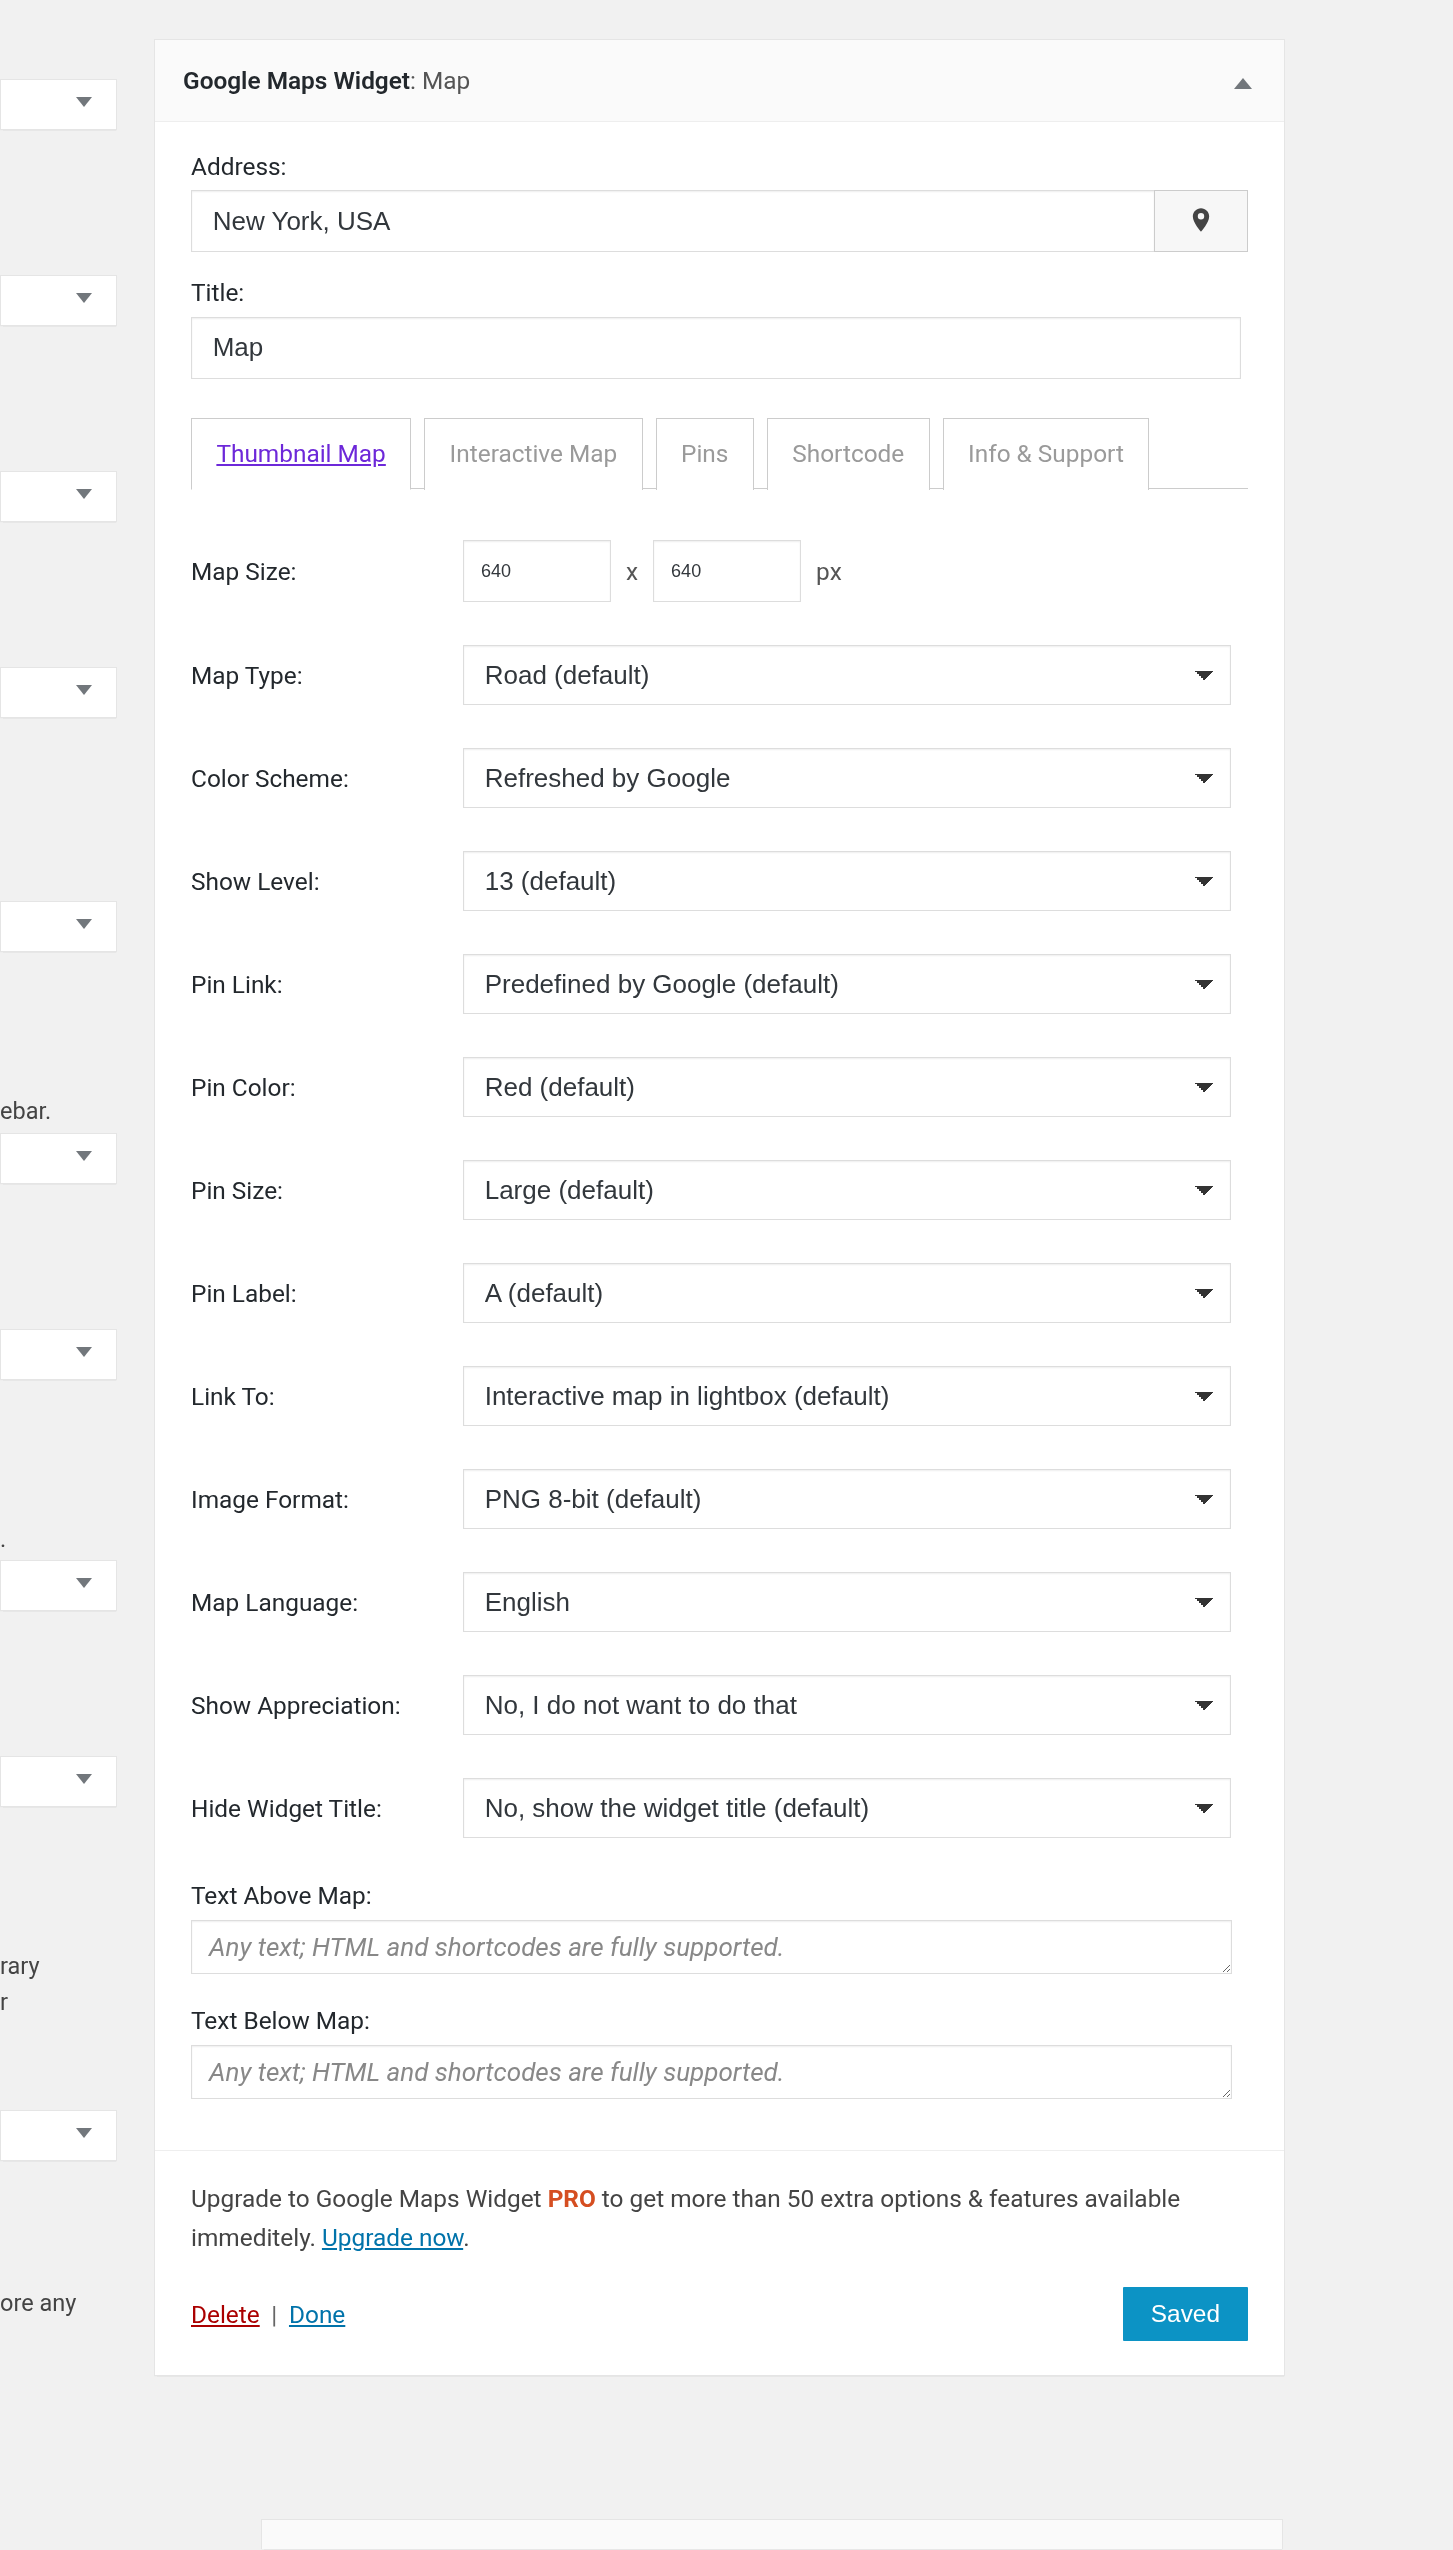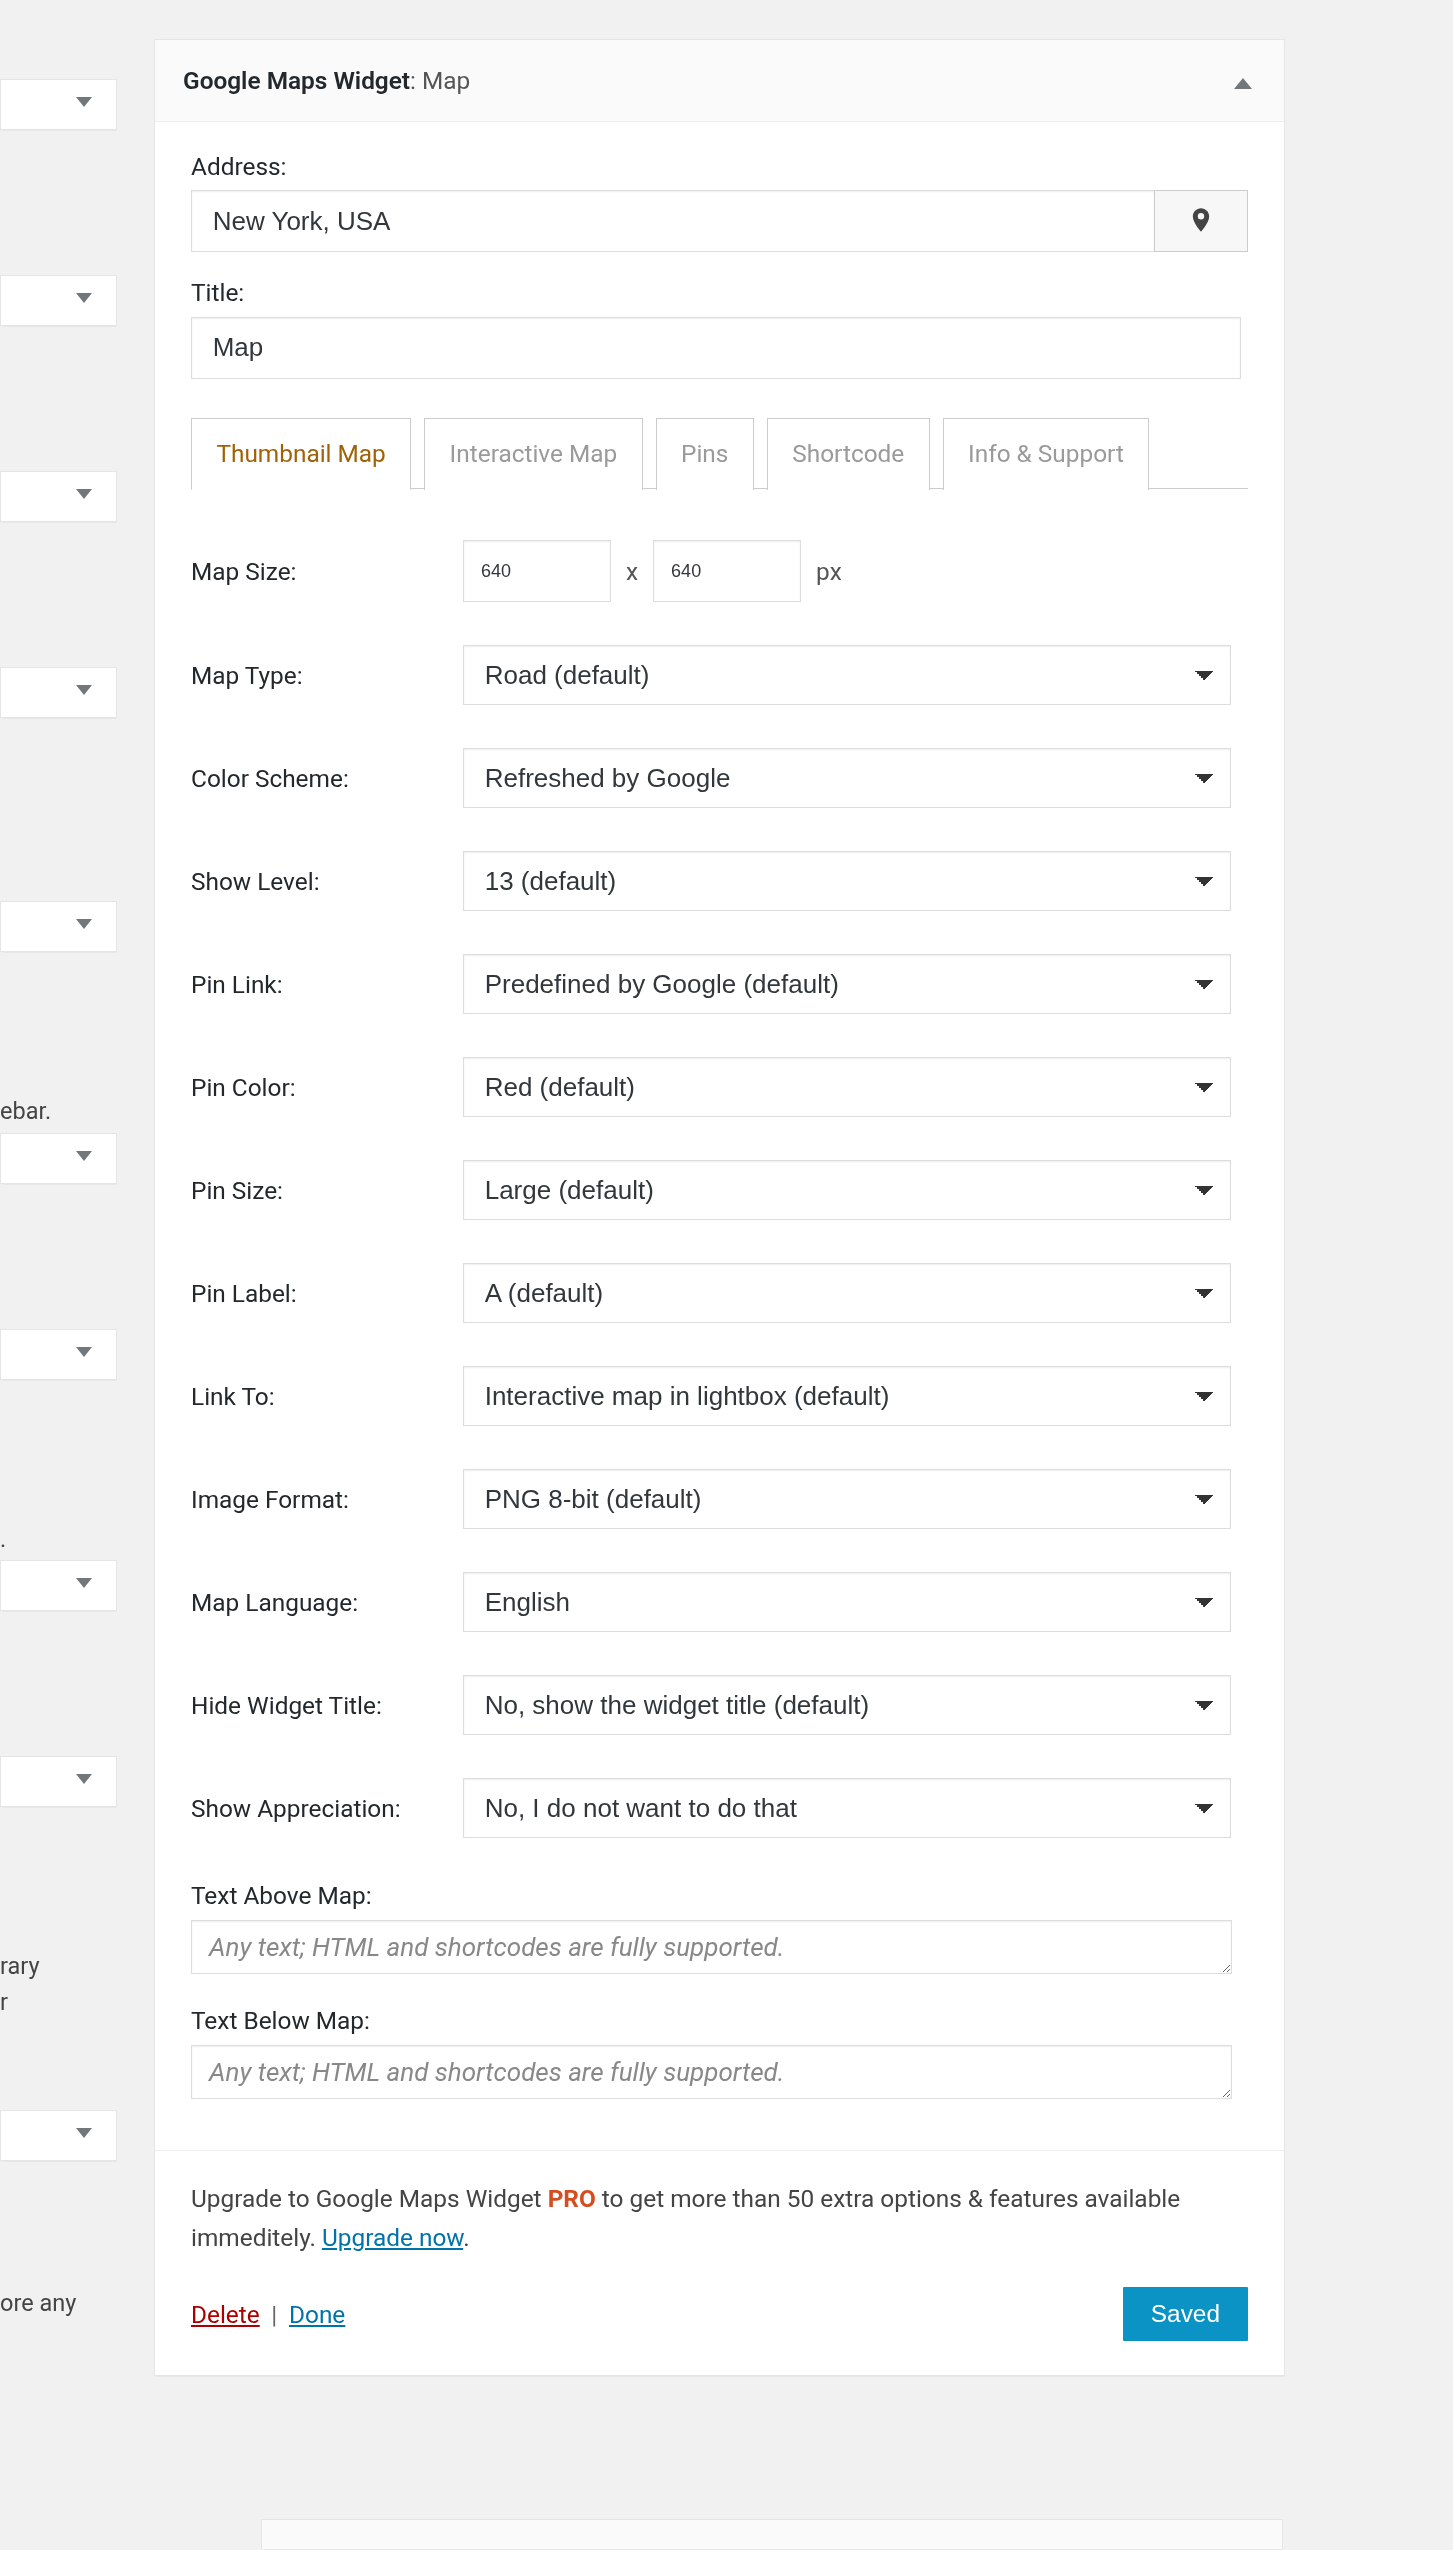--- a/index.html
+++ b/index.html
@@ -62,21 +62,21 @@
   .addr-btn svg { width:28px; height:28px; fill:#444; }
 
   
   .tabs-wrap { margin-top:38px; position:relative; }
   .tabs { display:flex; gap:13px; }
   .tab {
     border:0.9px solid #ccc; border-bottom:none; background:#fff;
     padding:20.7px 24.4px; font-size:24.4px; color:#9a9a9a; cursor:pointer;
     position:relative; top:0.9px;
   }
-  .tab.active { color:#a16207; border-bottom:0.9px solid #fff; z-index:2; }
+  .tab.active { color:#6d28d9; border-bottom:0.9px solid #fff; z-index:2;text-decoration:underline; }
   .tab-rule { border-top:0.9px solid #ccc; margin-top:-0.9px; }
 
   
   .settings { margin-top:51px; }
   .row { display:flex; align-items:center; margin-bottom:43px; }
   .row-lbl { width:272px; font-size:24.4px; color:#23282d; }
   .row-ctrl { flex:1; display:flex; align-items:center; gap:15px; }
 
   .num-input {
     width:148px; height:62px; border:0.9px solid #ddd;
@@ -278,29 +278,29 @@
               <select class="select"><option>PNG 8-bit (default)</option></select>
             </div>
           </div>
         <div class="row">
             <div class="row-lbl">Map Language:</div>
             <div class="row-ctrl">
               <select class="select"><option>English</option></select>
             </div>
           </div>
         <div class="row">
+            <div class="row-lbl">Show Appreciation:</div>
+            <div class="row-ctrl">
+              <select class="select"><option>No, I do not want to do that</option></select>
+            </div>
+          </div>
+        <div class="row">
             <div class="row-lbl">Hide Widget Title:</div>
             <div class="row-ctrl">
               <select class="select"><option>No, show the widget title (default)</option></select>
-            </div>
-          </div>
-        <div class="row">
-            <div class="row-lbl">Show Appreciation:</div>
-            <div class="row-ctrl">
-              <select class="select"><option>No, I do not want to do that</option></select>
             </div>
           </div>
 
         <div class="field-block" style="margin-top:9.4px">
           <label class="lbl">Text Above Map:</label>
           <textarea class="textarea" rows="1" placeholder="Any text; HTML and shortcodes are fully supported." style=""></textarea>
         </div>
         <div class="field-block">
           <label class="lbl">Text Below Map:</label>
           <textarea class="textarea" rows="1" placeholder="Any text; HTML and shortcodes are fully supported." style=""></textarea>

